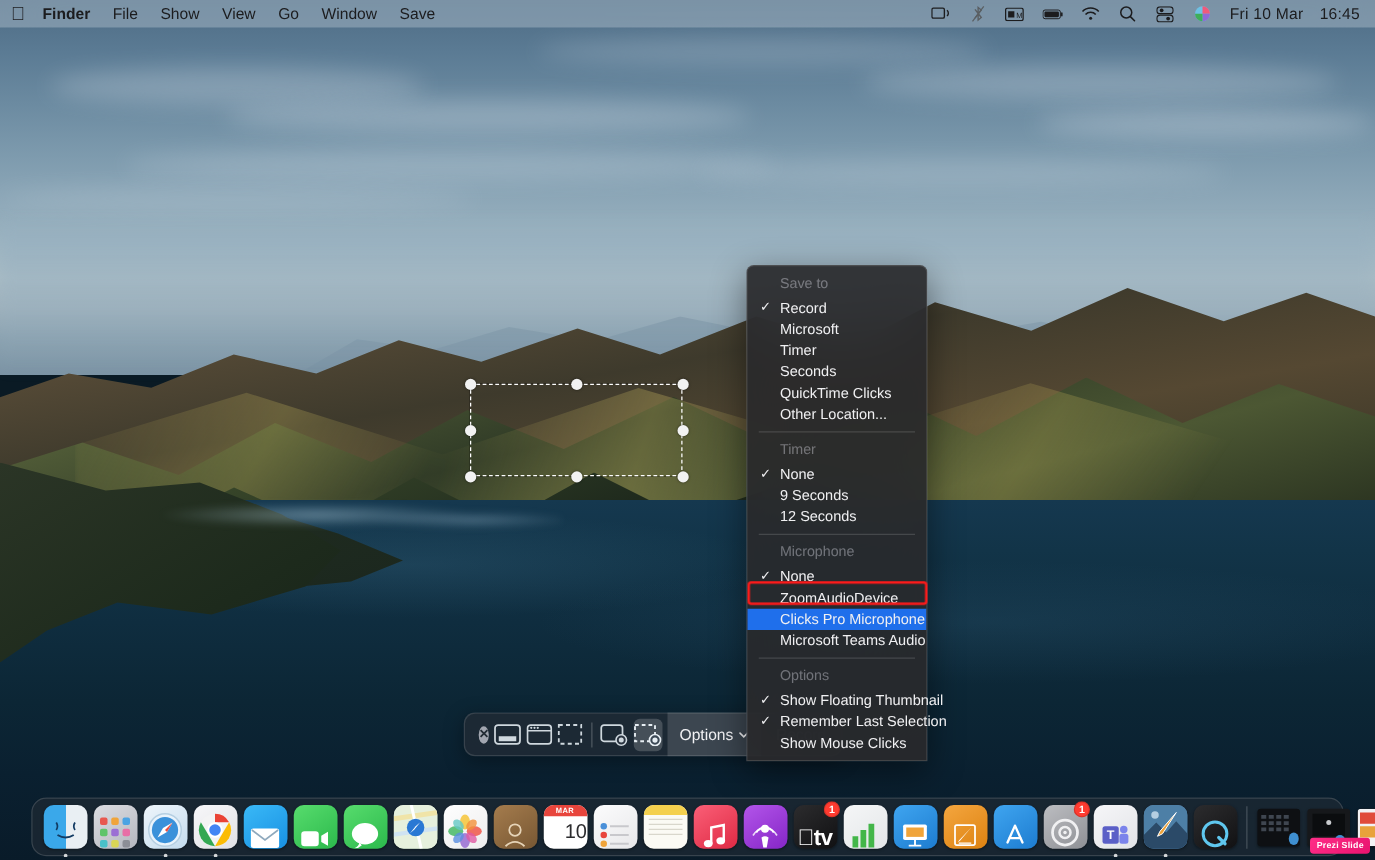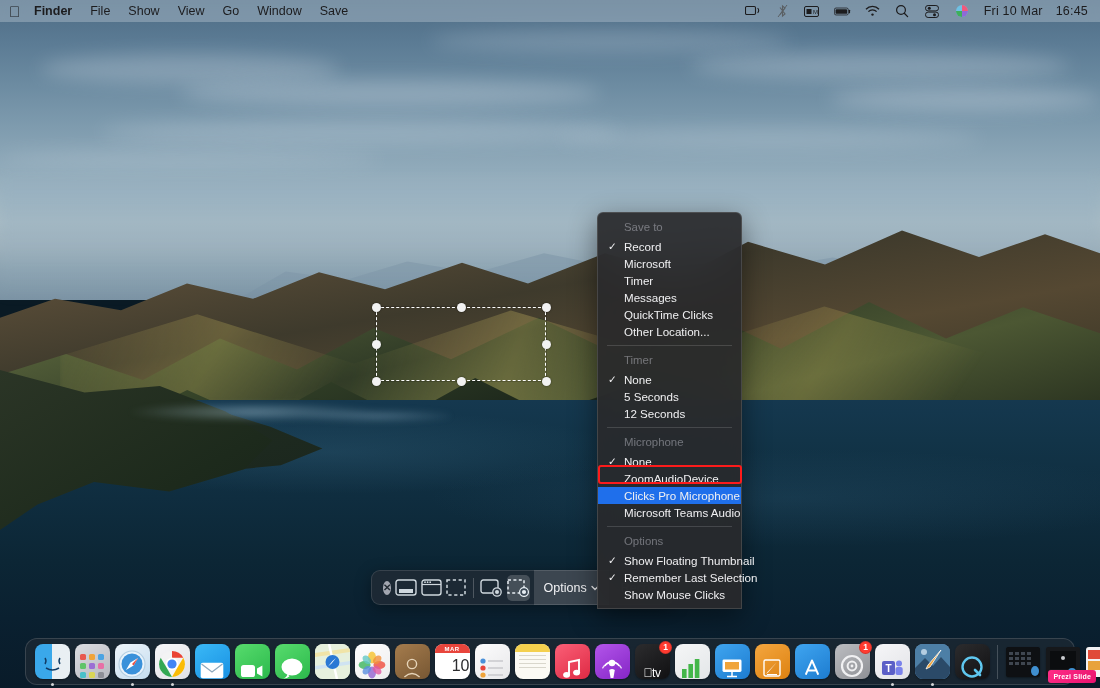--- a/index.html
+++ b/index.html
@@ -421,38 +421,38 @@
     <span class="check">✓</span>
     <span>Record</span>
   </div>
   <div class="mrow">
     <span>Microsoft</span>
   </div>
   <div class="mrow">
     <span>Timer</span>
   </div>
   <div class="mrow">
-    <span>Messages</span>
+    <span>Seconds</span>
   </div>
   <div class="mrow">
     <span>QuickTime Clicks</span>
   </div>
   <div class="mrow">
     <span>Other Location...</span>
   </div>
 
   <div class="msep"></div>
 
   <div class="mg-head">Timer</div>
   <div class="mrow">
     <span class="check">✓</span>
     <span>None</span>
   </div>
   <div class="mrow">
-    <span>5 Seconds</span>
+    <span>9 Seconds</span>
   </div>
   <div class="mrow">
     <span>12 Seconds</span>
   </div>
 
   <div class="msep"></div>
 
   <div class="mg-head">Microphone</div>
   <div class="mrow">
     <span class="check">✓</span>
@@ -653,21 +653,21 @@
           <circle cx="11" cy="8" r="3.2" fill="#fff"></circle>
           <path d="M8.2 15 q2.8-2 5.6 0 l-1.4 8 h-2.8 Z" fill="#fff"></path>
           <path d="M4 11 A8 8 0 0 1 18 11" fill="none" stroke="#fff" stroke-width="1.5"></path>
           <path d="M1.4 13.4 A11 11 0 0 1 20.6 13.4" fill="none" stroke="#fff" stroke-width="1.3" opacity=".8"></path>
         </svg>
     </div>
   </div>
 
   <div class="dock-item">
     <div class="app-icon" style="background:linear-gradient(145deg,#2c2c2e,#101012)">
-      <span style="font-size:12px;color:#fff;font-weight:normal;letter-spacing:-.5px">tv</span>
+      <span style="font-size:18px;color:#fff;font-weight:bold;letter-spacing:-.5px">tv</span>
     </div>
     <div class="badge">1</div>
   </div>
 
   <div class="dock-item">
     <div class="app-icon" style="background:linear-gradient(145deg,#f5f6f7,#e3e6e8)">
       <svg width="24" height="22" viewBox="0 0 24 22">
           <rect x="2" y="12" width="4.6" height="9" fill="#43b649"></rect>
           <rect x="8.4" y="7" width="4.6" height="14" fill="#43b649"></rect>
           <rect x="14.8" y="2" width="4.6" height="19" fill="#43b649"></rect>

